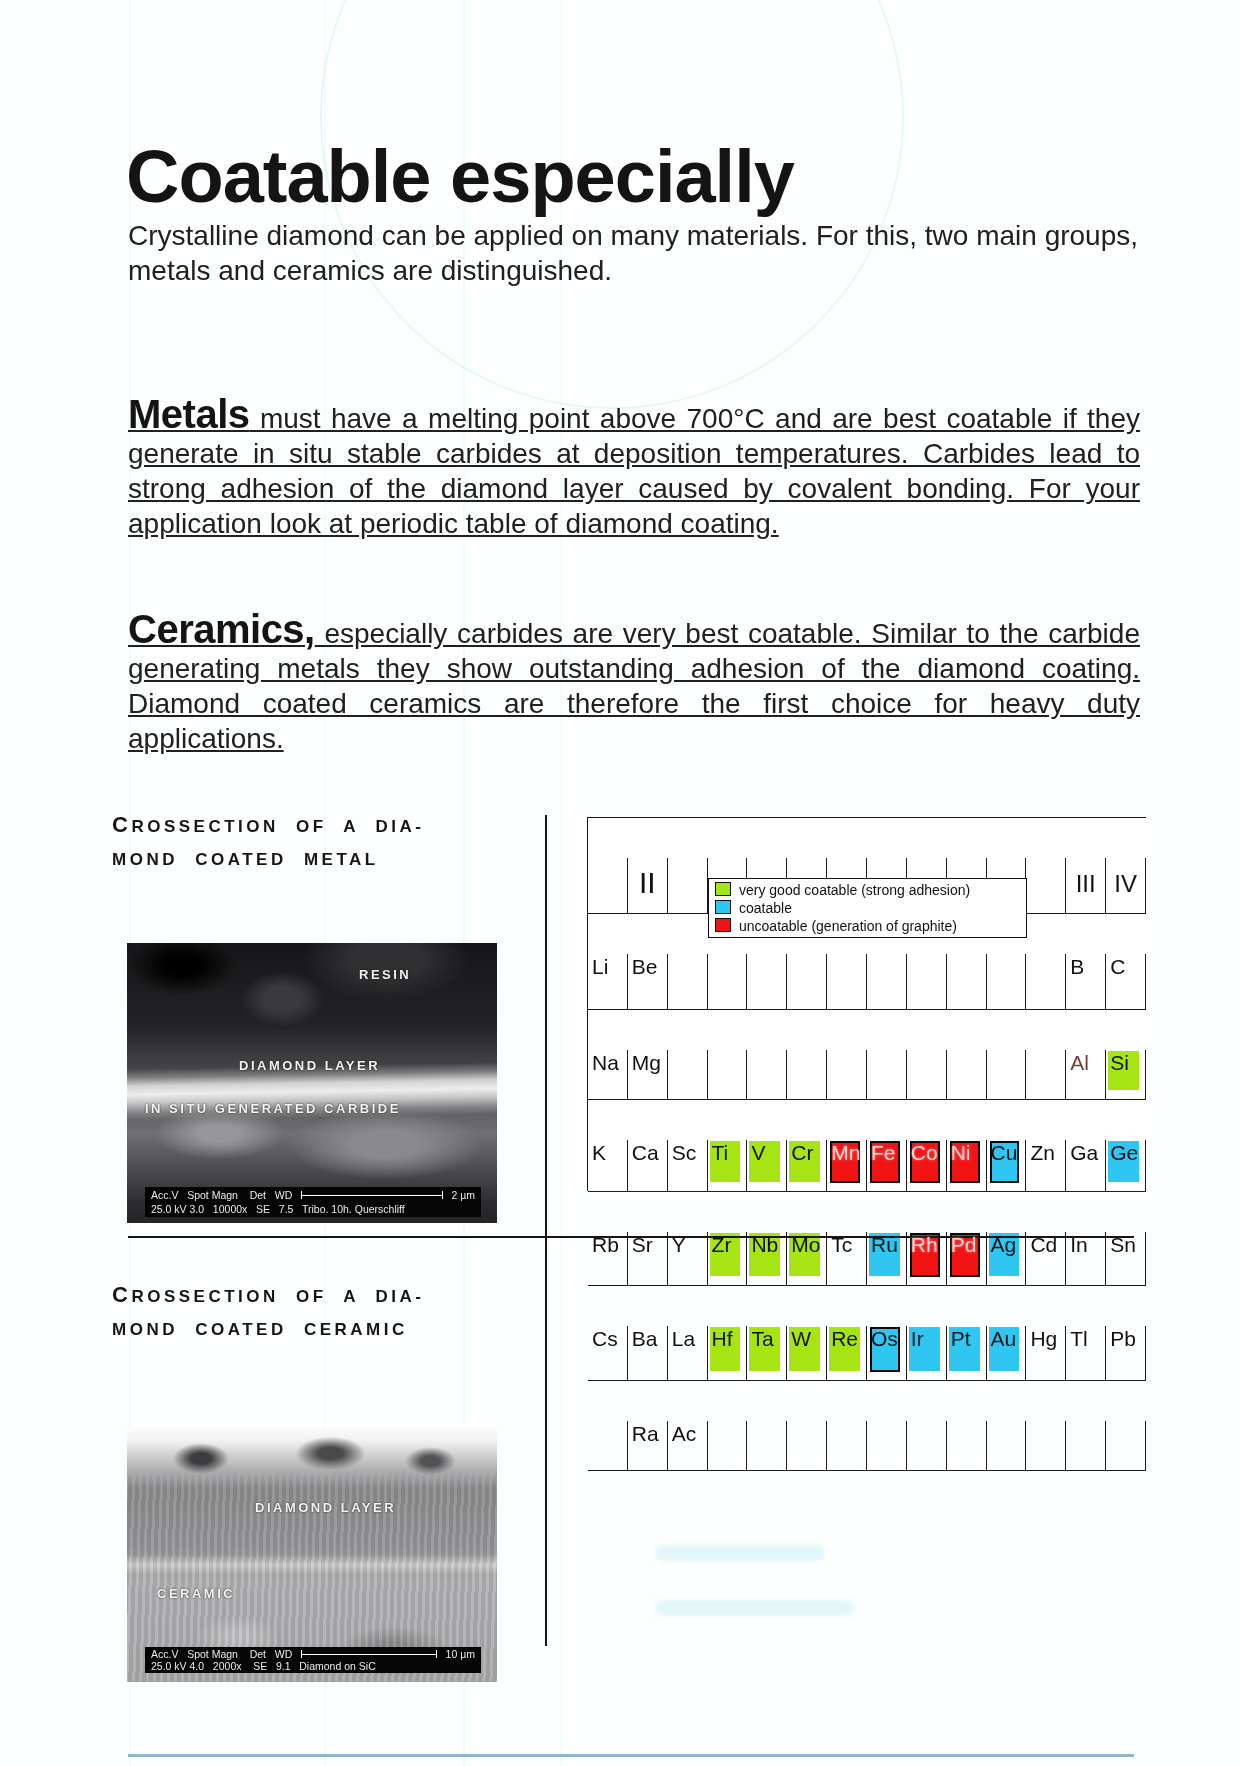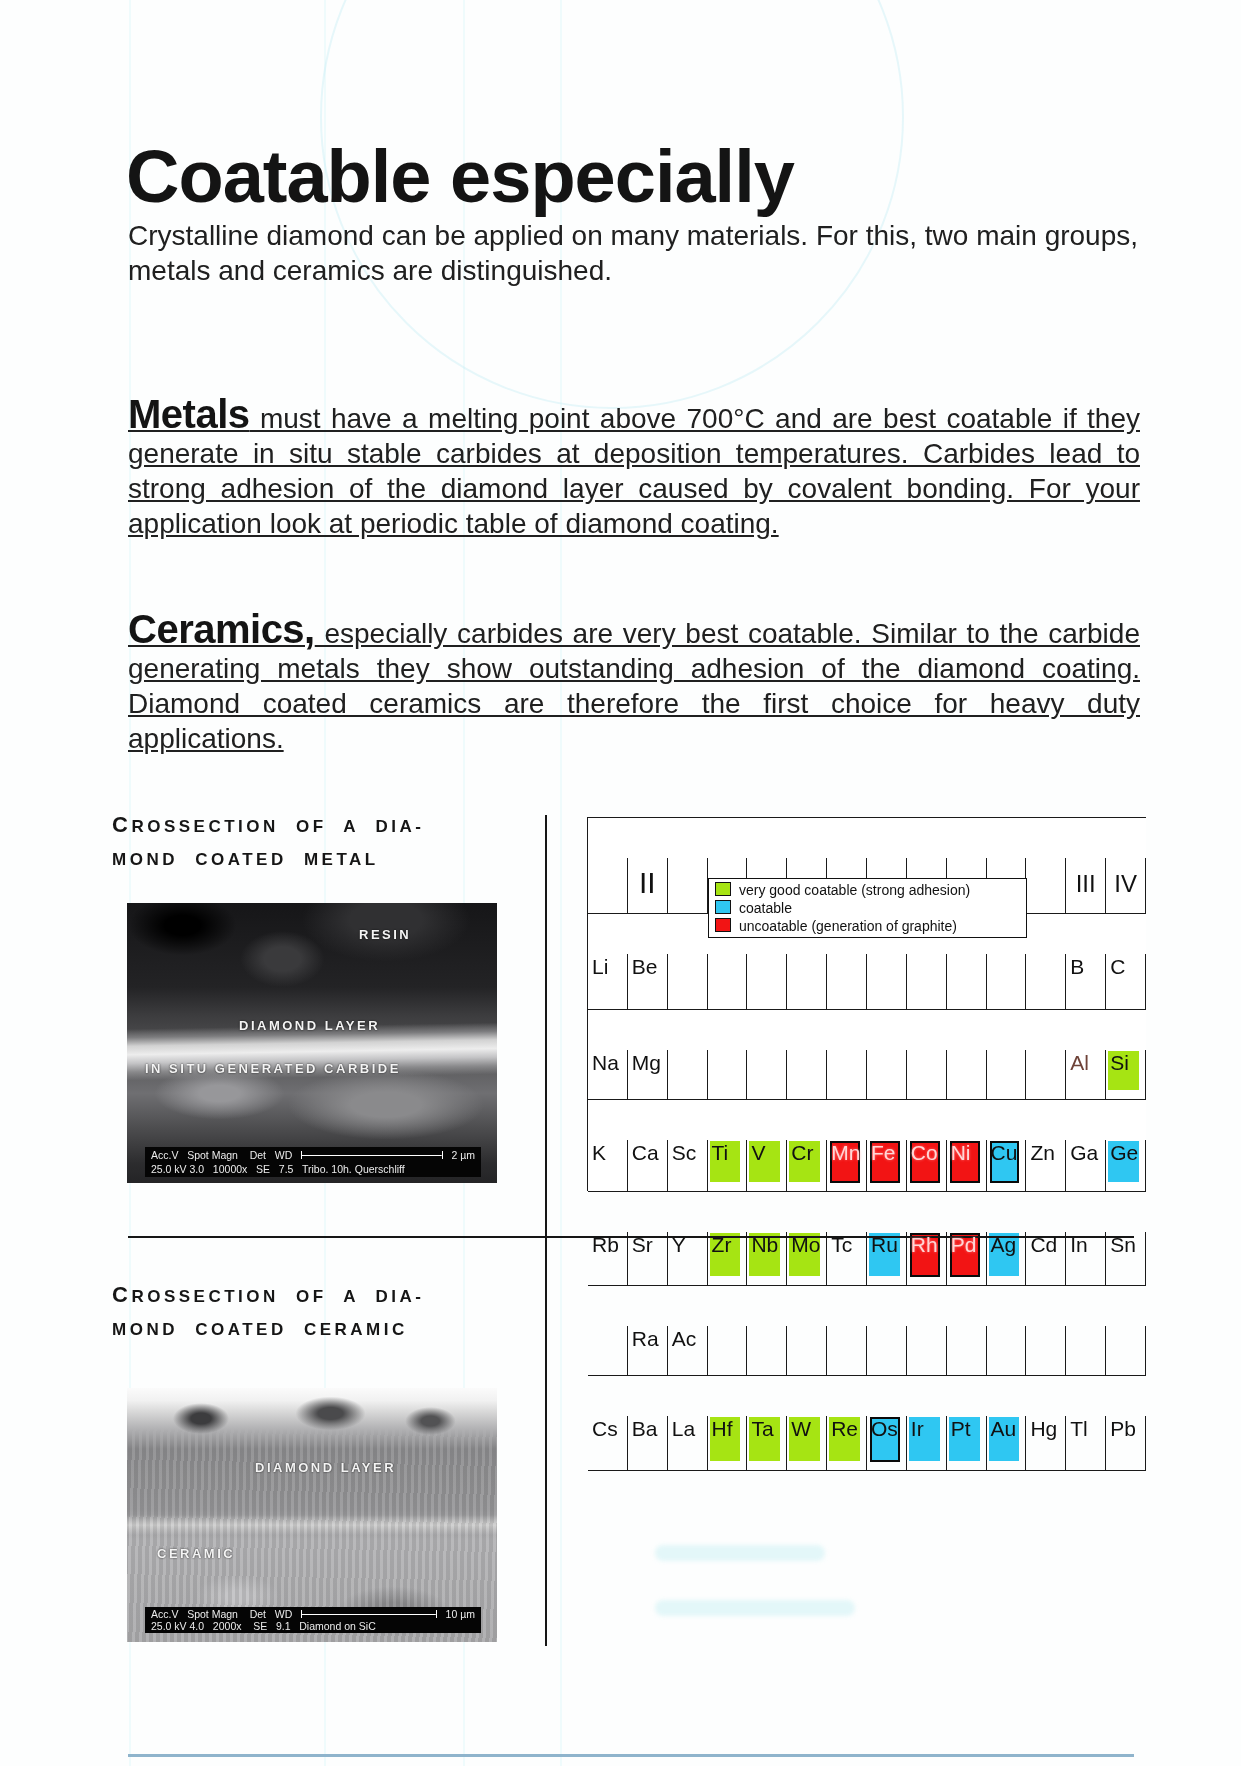--- a/index.html
+++ b/index.html
@@ -23,21 +23,21 @@
   .figcap{position:absolute;left:112px;font-size:17px;font-weight:700;letter-spacing:3.5px;
           word-spacing:9px;line-height:1.75;color:#161616;}
   .figcap .cap-first::first-letter{font-size:22px;}
 
   
   .vline{position:absolute;left:545px;top:815px;width:2px;height:831px;background:#161616;}
   .hline{position:absolute;left:128px;top:1236px;width:1006px;height:2px;background:#161616;}
   .footer-rule{position:absolute;left:128px;top:1754px;width:1006px;height:3px;background:#8fb4cc;}
 
   
-  .sem{position:absolute;left:127px;width:370px;overflow:hidden;}
+  .sem{position:absolute;left:127px;width:370px;overflow:hidden;margin-top:40px;}
   .sem-label{position:absolute;font-size:13px;font-weight:600;letter-spacing:2.5px;
              color:#f4f4f4;white-space:nowrap;text-shadow:0 0 2px rgba(0,0,0,.8);}
   #sem1{top:903px;height:280px;background-color:#1b1b1d;background-image:
      radial-gradient(90px 50px at 15% 8%, #000 20%, transparent 60%),
      radial-gradient(120px 60px at 70% 6%, #303032 30%, transparent 70%),
      radial-gradient(60px 40px at 42% 20%, #3a3a3c 30%, transparent 70%),
      linear-gradient(179deg, transparent 44%, #7c7c7e 47%, #d2d2d2 50%, #ededed 53%, #c4c4c6 56%, #8a8a8c 59%, transparent 62%),
      radial-gradient(100px 40px at 25% 68%, #97979a 20%, transparent 65%),
      radial-gradient(140px 50px at 70% 72%, #8a8a8c 25%, transparent 70%),
      linear-gradient(180deg, #161618 0%, #232325 30%, #3c3c3e 40%, #5c5c5e 58%, #6f6f72 68%, #4e4e50 80%, #2c2c2e 93%, #242426 100%);}
@@ -302,40 +302,20 @@
         <div class="pt-cell">
           <span class="sym">Cd</span>
         </div>
         <div class="pt-cell">
           <span class="sym">In</span>
         </div>
         <div class="pt-cell">
           <span class="sym">Sn</span>
         </div>
       </div>
-      <div class="pt-row" style="height: 50px;">
-        <div class="pt-cell"></div>
-        <div class="pt-cell">
-          <span class="sym">Ra</span>
-        </div>
-        <div class="pt-cell">
-          <span class="sym">Ac</span>
-        </div>
-        <div class="pt-cell"></div>
-        <div class="pt-cell"></div>
-        <div class="pt-cell"></div>
-        <div class="pt-cell"></div>
-        <div class="pt-cell"></div>
-        <div class="pt-cell"></div>
-        <div class="pt-cell"></div>
-        <div class="pt-cell"></div>
-        <div class="pt-cell"></div>
-        <div class="pt-cell"></div>
-        <div class="pt-cell"></div>
-      </div>
       <div class="pt-row" style="height: 55px;">
         <div class="pt-cell">
           <span class="sym">Cs</span>
         </div>
         <div class="pt-cell">
           <span class="sym">Ba</span>
         </div>
         <div class="pt-cell">
           <span class="sym">La</span>
         </div>
@@ -373,20 +353,40 @@
         </div>
         <div class="pt-cell">
           <span class="sym">Hg</span>
         </div>
         <div class="pt-cell">
           <span class="sym">Tl</span>
         </div>
         <div class="pt-cell">
           <span class="sym">Pb</span>
         </div>
+      </div>
+      <div class="pt-row" style="height: 50px;">
+        <div class="pt-cell"></div>
+        <div class="pt-cell">
+          <span class="sym">Ra</span>
+        </div>
+        <div class="pt-cell">
+          <span class="sym">Ac</span>
+        </div>
+        <div class="pt-cell"></div>
+        <div class="pt-cell"></div>
+        <div class="pt-cell"></div>
+        <div class="pt-cell"></div>
+        <div class="pt-cell"></div>
+        <div class="pt-cell"></div>
+        <div class="pt-cell"></div>
+        <div class="pt-cell"></div>
+        <div class="pt-cell"></div>
+        <div class="pt-cell"></div>
+        <div class="pt-cell"></div>
       </div>
     </div>
 
   <div class="vline"></div>
   <div class="hline"></div>
 
   <div class="figcap" style="top:1276px">
     <div class="cap-first">CROSSECTION OF A DIA-</div>
     <div>MOND COATED CERAMIC</div>
   </div>

